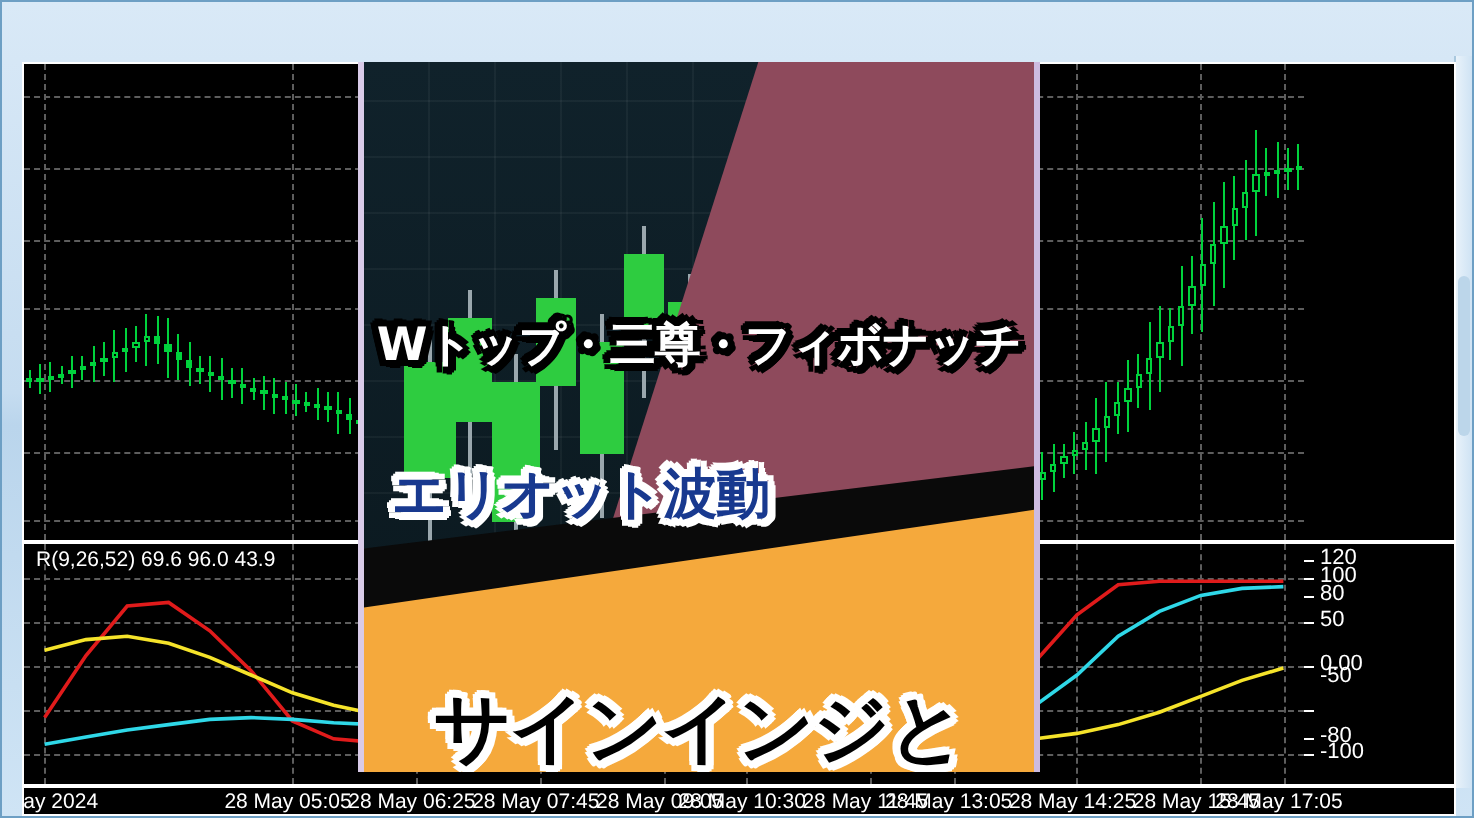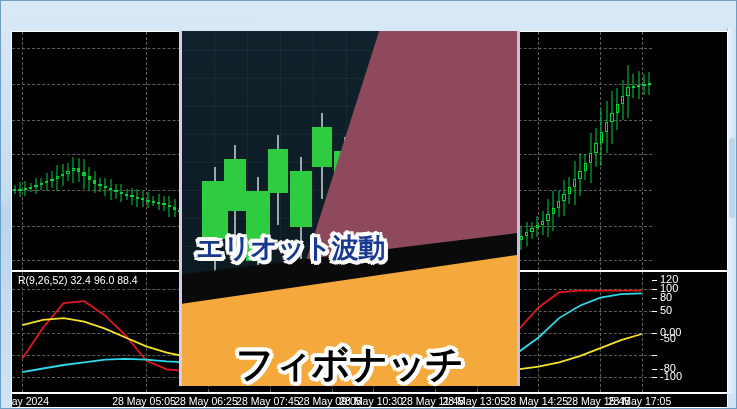--- a/index.html
+++ b/index.html
@@ -623,21 +623,21 @@
             <div class="body" style="top: 51.678px; height: 1.5px;"></div>
           </div>
           <div class="candle bull" style="left: 635.627px; width: 3.30667px; top: 0px; bottom: 0px;">
             <div class="wick" style="top: 39.7658px; height: 22.7904px;"></div>
             <div class="body" style="top: 50.6439px; height: 1.5px;"></div>
           </div>
         </div>
     </div>
 
     <div class="pane" id="ind-pane">
-      <div class="pane-label">R(9,26,52) 32.4 96.0 88.4</div>
+      <div class="pane-label">R(9,26,52) 69.6 96.0 43.9</div>
       <div class="plot" id="ind-plot">
           <div class="grid-v" style="left: 10.3226px;"></div>
           <div class="grid-v" style="left: 134.194px;"></div>
           <div class="grid-v" style="left: 196.129px;"></div>
           <div class="grid-v" style="left: 258.065px;"></div>
           <div class="grid-v" style="left: 320px;"></div>
           <div class="grid-v" style="left: 361.29px;"></div>
           <div class="grid-v" style="left: 423.226px;"></div>
           <div class="grid-v" style="left: 464.516px;"></div>
           <div class="grid-v" style="left: 526.452px;"></div>
@@ -746,17 +746,18 @@
         </div>
         <div class="ov-candle" style="left: 310px; top: 62px; width: 20px; height: 64px;">
           <div class="w" style="top: -14px; height: 76px; background: rgb(154, 167, 173);"></div>
           <div class="b" style="top: 0px; height: 30px; background: rgb(185, 138, 82);"></div>
         </div>
       </div>
     <div id="ov-rose"></div>
     <div id="ov-blackband"></div>
     <div id="ov-orange"></div>
 
+    <div class="ovtext wh-out" id="ov-l3">Wトップ・三尊・フィボナッチ</div>
     <div class="ovtext bl-out" id="ov-l5">エリオット波動</div>
-    <div class="ovtext bk-out" id="ov-l8">フィボナッチ</div>
+    <div class="ovtext bk-out" id="ov-l8">サインインジと</div>
   </div>
 
 </div>
 
 </body></html>

